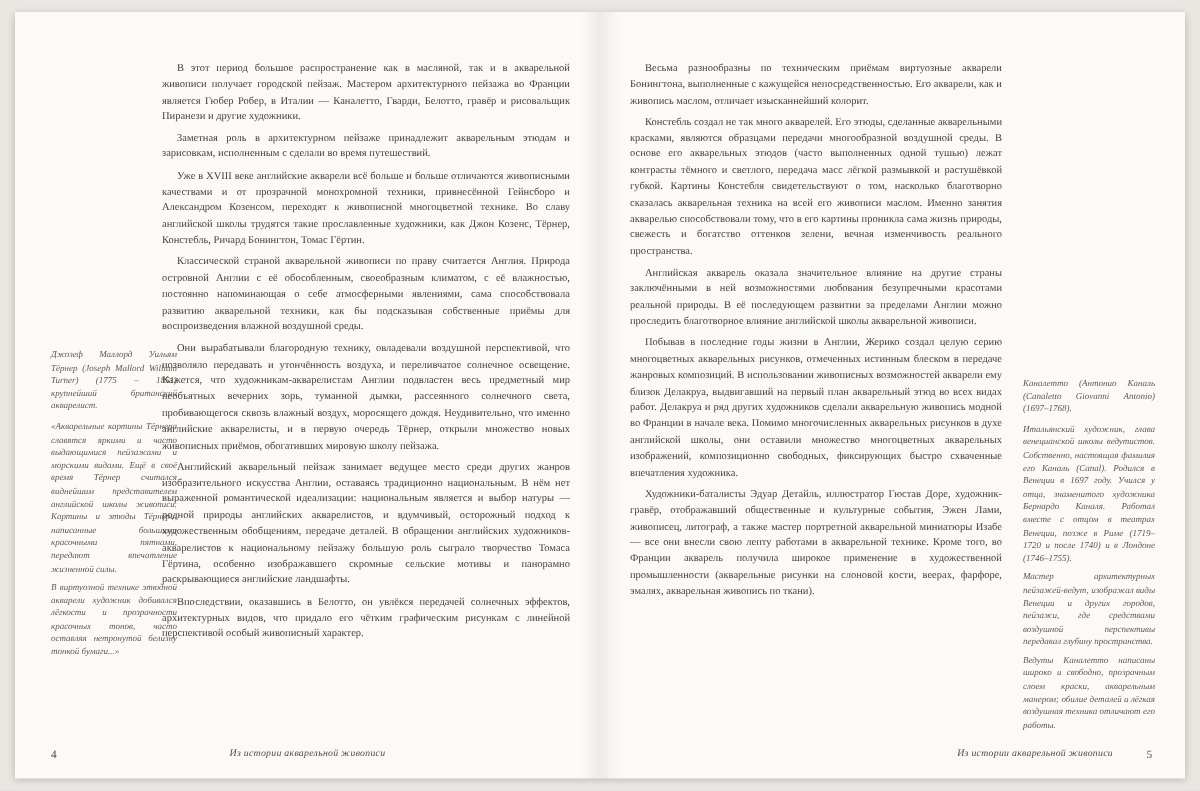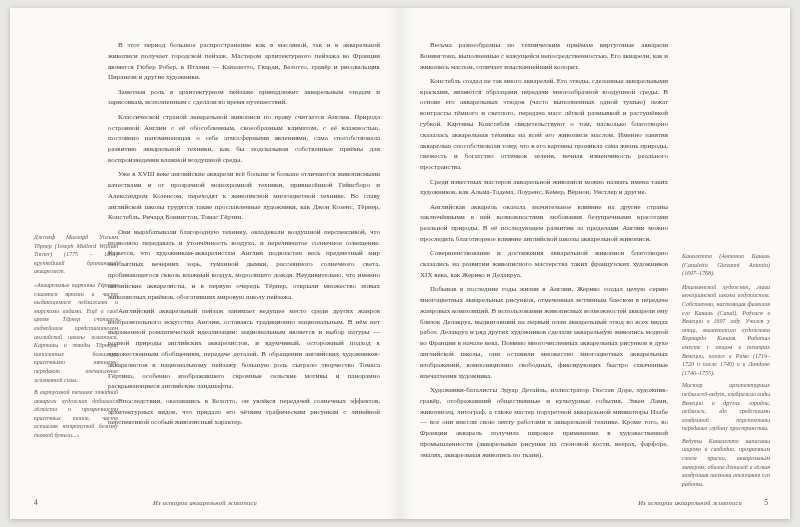--- a/index.html
+++ b/index.html
@@ -58,22 +58,22 @@
 </head>
 <body>
 
 <div class="canvas">
   <div class="paper">
 
     <div class="page page-left">
       <div class="main-col">
         <p>В этот период большое распространение как в масляной, так и в акварельной живописи получает городской пейзаж. Мастером архитектурного пейзажа во Франции является Гюбер Робер, в Италии — Каналетто, Гварди, Белотто, гравёр и рисовальщик Пиранези и другие художники.</p>
         <p>Заметная роль в архитектурном пейзаже принадлежит акварельным этюдам и зарисовкам, исполненным с сделали во время путешествий.</p>
+        <p>Уже в XVIII веке английские акварели всё больше и больше отличаются живописными качествами и от прозрачной монохромной техники, привнесённой Гейнсборо и Александром Козенсом, переходят к живописной многоцветной технике. Во славу английской школы трудятся такие прославленные художники, как Джон Козенс, Тёрнер, Констебль, Ричард Бонингтон, Томас Гёртин.</p>
         <p>Классической страной акварельной живописи по праву считается Англия. Природа островной Англии с её обособленным, своеобразным климатом, с её влажностью, постоянно напоминающая о себе атмосферными явлениями, сама способствовала развитию акварельной техники, как бы подсказывая собственные приёмы для воспроизведения влажной воздушной среды.</p>
-        <p>Уже в XVIII веке английские акварели всё больше и больше отличаются живописными качествами и от прозрачной монохромной техники, привнесённой Гейнсборо и Александром Козенсом, переходят к живописной многоцветной технике. Во славу английской школы трудятся такие прославленные художники, как Джон Козенс, Тёрнер, Констебль, Ричард Бонингтон, Томас Гёртин.</p>
         <p>Они вырабатывали благородную технику, овладевали воздушной перспективой, что позволяло передавать и утончённость воздуха, и переливчатое солнечное освещение. Кажется, что художникам-акварелистам Англии подвластен весь предметный мир необъятных вечерних зорь, туманной дымки, рассеянного солнечного света, пробивающегося сквозь влажный воздух, моросящего дождя. Неудивительно, что именно английские акварелисты, и в первую очередь Тёрнер, открыли множество новых живописных приёмов, обогативших мировую школу пейзажа.</p>
         <p>Английский акварельный пейзаж занимает ведущее место среди других жанров изобразительного искусства Англии, оставаясь традиционно национальным. В нём нет выраженной романтической идеализации: национальным является и выбор натуры — родной природы английских акварелистов, и вдумчивый, осторожный подход к художественным обобщениям, передаче деталей. В обращении английских художников-акварелистов к национальному пейзажу большую роль сыграло творчество Томаса Гёртина, особенно изображавшего скромные сельские мотивы и панорамно раскрывающиеся английские ландшафты.</p>
         <p>Впоследствии, оказавшись в Белотто, он увлёкся передачей солнечных эффектов, архитектурных видов, что придало его чётким графическим рисункам с линейной перспективой особый живописный характер.</p>
       </div>
 
       <aside class="note note-left">
         <p class="note-head">Джозеф Маллорд Уильям Тёрнер (Joseph Mallord William Turner) (1775 – 1851) крупнейший британский акварелист.</p>
         <p>«Акварельные картины Тёрнера славятся яркими и часто выдающимися пейзажами и морскими видами. Ещё в своё время Тёрнер считался виднейшим представителем английской школы живописи. Картины и этюды Тёрнера, написанные большими красочными пятнами, передают впечатление жизненной силы.</p>
         <p>В виртуозной технике этюдной акварели художник добивался лёгкости и прозрачности красочных тонов, часто оставляя нетронутой белизну тонкой бумаги...»</p>
       </aside>
@@ -81,23 +81,21 @@
       <div class="footer">
         <span class="pagenum">4</span>
         <span class="running">Из истории акварельной живописи</span>
       </div>
     </div>
 
     <div class="page page-right">
       <div class="main-col">
         <p>Весьма разнообразны по техническим приёмам виртуозные акварели Бонингтона, выполненные с кажущейся непосредственностью. Его акварели, как и живопись маслом, отличает изысканнейший колорит.</p>
         <p>Констебль создал не так много акварелей. Его этюды, сделанные акварельными красками, являются образцами передачи многообразной воздушной среды. В основе его акварельных этюдов (часто выполненных одной тушью) лежат контрасты тёмного и светлого, передача масс лёгкой размывкой и растушёвкой губкой. Картины Констебля свидетельствуют о том, насколько благотворно сказалась акварельная техника на всей его живописи маслом. Именно занятия акварелью способствовали тому, что в его картины проникла сама жизнь природы, свежесть и богатство оттенков зелени, вечная изменчивость реального пространства.</p>
-        <p>Среди известных мастеров акварельной живописи можно назвать имена таких художников, как Альма-Тадема, Лоуренс, Кемер, Вёрнон, Уистлер и другие.</p>
         <p>Английская акварель оказала значительное влияние на другие страны заключёнными в ней возможностями любования безупречными красотами реальной природы. В её последующем развитии за пределами Англии можно проследить благотворное влияние английской школы акварельной живописи.</p>
-        <p>Совершенствование и достижения акварельной живописи благотворно сказались на развитии живописного мастерства таких французских художников XIX века, как Жерико и Делакруа.</p>
         <p>Побывав в последние годы жизни в Англии, Жерико создал целую серию многоцветных акварельных рисунков, отмеченных истинным блеском в передаче жанровых композиций. В использовании живописных возможностей акварели ему близок Делакруа, выдвигавший на первый план акварельный этюд во всех видах работ. Делакруа и ряд других художников сделали акварельную живопись модной во Франции в начале века. Помимо многочисленных акварельных рисунков в духе английской школы, они оставили множество многоцветных акварельных изображений, композиционно свободных, фиксирующих быстро схваченные впечатления художника.</p>
         <p>Художники-баталисты Эдуар Детайль, иллюстратор Гюстав Доре, художник-гравёр, отображавший общественные и культурные события, Эжен Лами, живописец, литограф, а также мастер портретной акварельной миниатюры Изабе — все они внесли свою лепту работами в акварельной технике. Кроме того, во Франции акварель получила широкое применение в художественной промышленности (акварельные рисунки на слоновой кости, веерах, фарфоре, эмалях, акварельная живопись по ткани).</p>
       </div>
 
       <aside class="note note-right">
         <p class="note-head">Каналетто (Антонио Каналь (Canaletto Giovanni Antonio) (1697–1768).</p>
         <p>Итальянский художник, глава венецианской школы ведутистов. Собственно, настоящая фамилия его Каналь (Canal). Родился в Венеции в 1697 году. Учился у отца, знаменитого художника Бернардо Каналя. Работал вместе с отцом в театрах Венеции, позже в Риме (1719–1720 и после 1740) и в Лондоне (1746–1755).</p>
         <p>Мастер архитектурных пейзажей-ведут, изображал виды Венеции и других городов, пейзажи, где средствами воздушной перспективы передавал глубину пространства.</p>
         <p>Ведуты Каналетто написаны широко и свободно, прозрачным слоем краски, акварельным манером; обилие деталей и лёгкая воздушная техника отличают его работы.</p>
       </aside>

